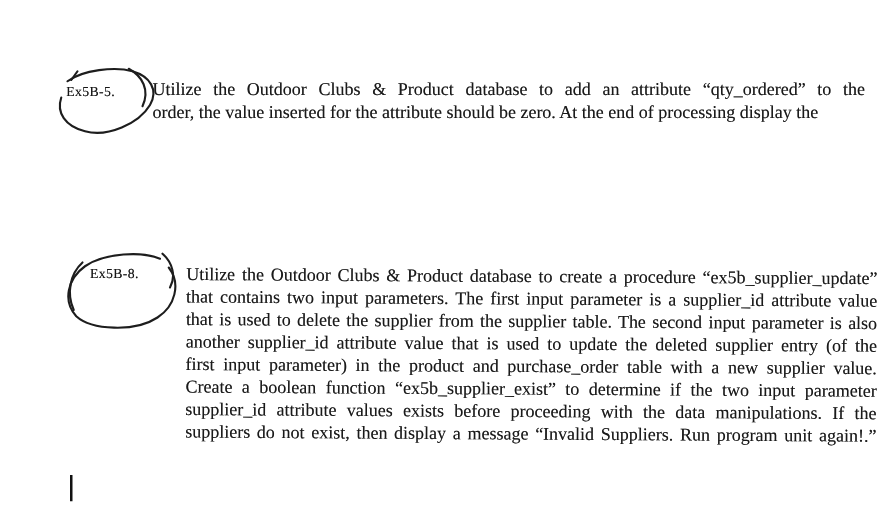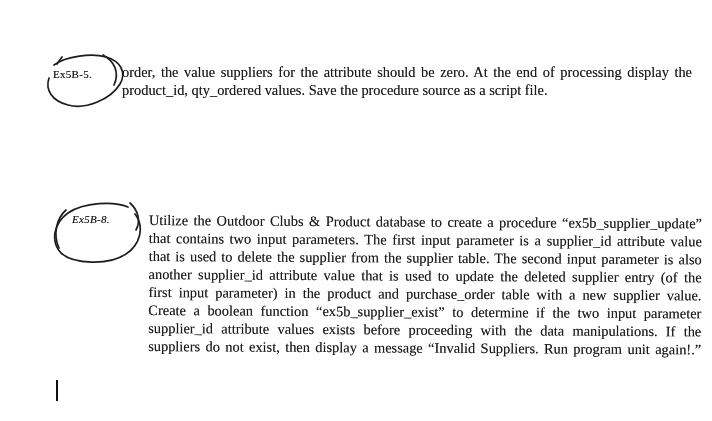--- a/index.html
+++ b/index.html
@@ -52,21 +52,21 @@
   .para .line:last-child {
     text-align-last: left;
   }
   .para.fill-last .line:last-child {
     text-align-last: justify;
   }
   #para1 { left: 122px; top: 63px;  width: 570px; }
   #para2 { left: 149px; top: 211px; width: 553px;
            transform: rotate(0.35deg); transform-origin: 0 0; }
   #label1 { left: 53px; top: 66px; }
-  #label2 { left: 72px; top: 211px; font-style: italic; }
+  #label2 { left: 72px; top: 211px; }
   #circ1 { left: 40px; top: 50px; width: 92px;  height: 68px; }
   #circ2 { left: 50px; top: 197px; width: 95px; height: 72px; }
   .caret {
     position: absolute;
     left: 56px;
     top: 380px;
     width: 2px;
     height: 21px;
     background: #111111;
   }
@@ -77,22 +77,22 @@
 <div class="page">
 
   <section>
     <svg id="circ1" class="circ" viewBox="0 0 92 68">
       <path d="M 22,7 L 17,14"></path>
       <path d="M 14,15 C 26,6 52,3 66,7 C 80,11 87,22 80,34 C 71,49 46,60 28,55 C 12,51 5,40 9,28"></path>
       <path d="M 63,5 C 74,11 80,22 74,35"></path>
     </svg>
     <span id="label1" class="exlabel">Ex5B-5.</span>
     <div id="para1" class="para">
-        <div class="line">order, the value suppliers for the attribute should be zero. At the end of processing display the</div>
-        <div class="line">product_id, qty_ordered values. Save the procedure source as a script file.</div>
+        <div class="line">Utilize the Outdoor Clubs &amp; Product database to add an attribute “qty_ordered” to the</div>
+        <div class="line">order, the value inserted for the attribute should be zero. At the end of processing display the</div>
       </div>
   </section>
 
   <section>
     <svg id="circ2" class="circ" viewBox="0 0 95 72">
       <path d="M 78,10 C 64,4 34,5 18,16 C 4,26 0,44 11,56 C 23,67 58,69 76,57 C 90,48 95,30 85,17"></path>
       <path d="M 80,6 C 88,13 91,24 86,33"></path>
       <path d="M 16,13 C 6,22 3,38 9,51"></path>
     </svg>
     <span id="label2" class="exlabel">Ex5B-8.</span>

